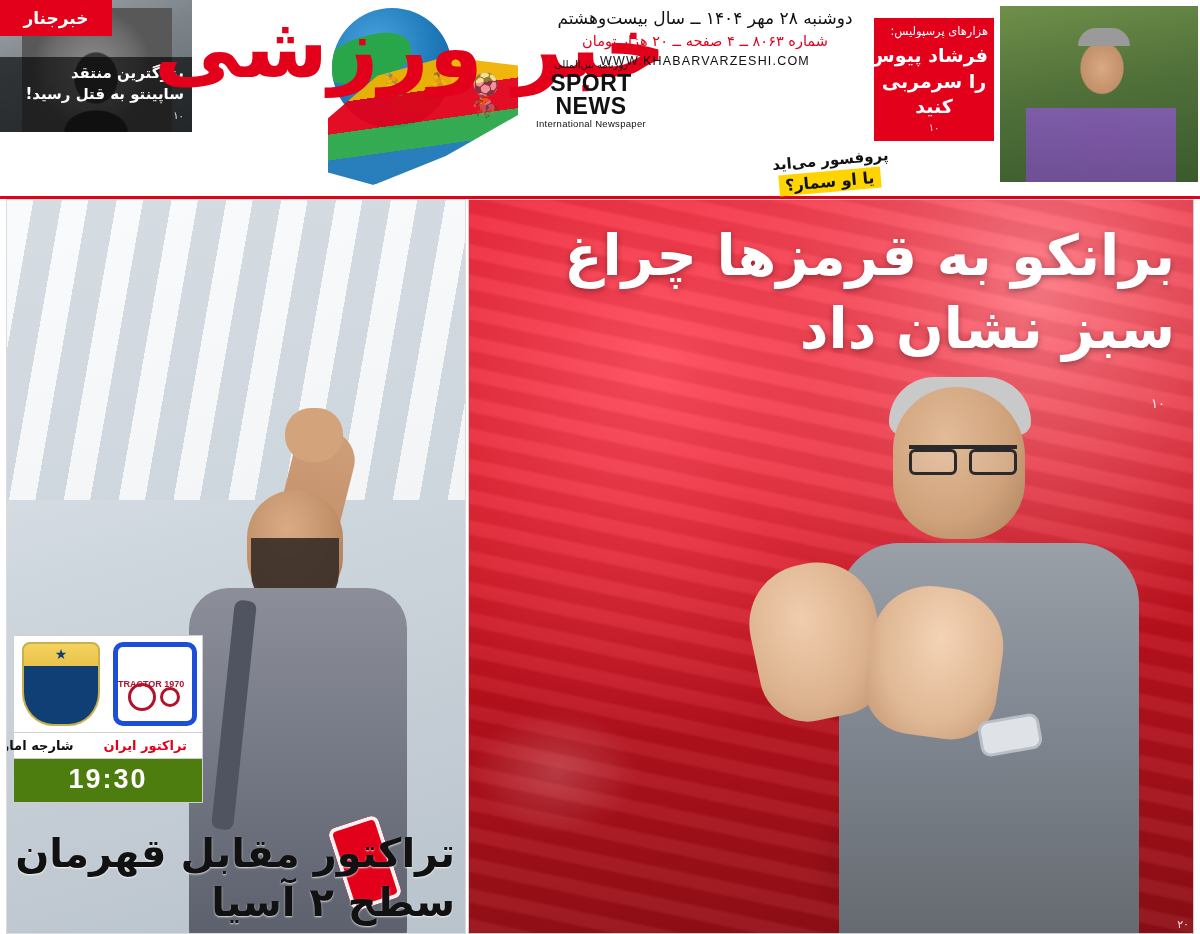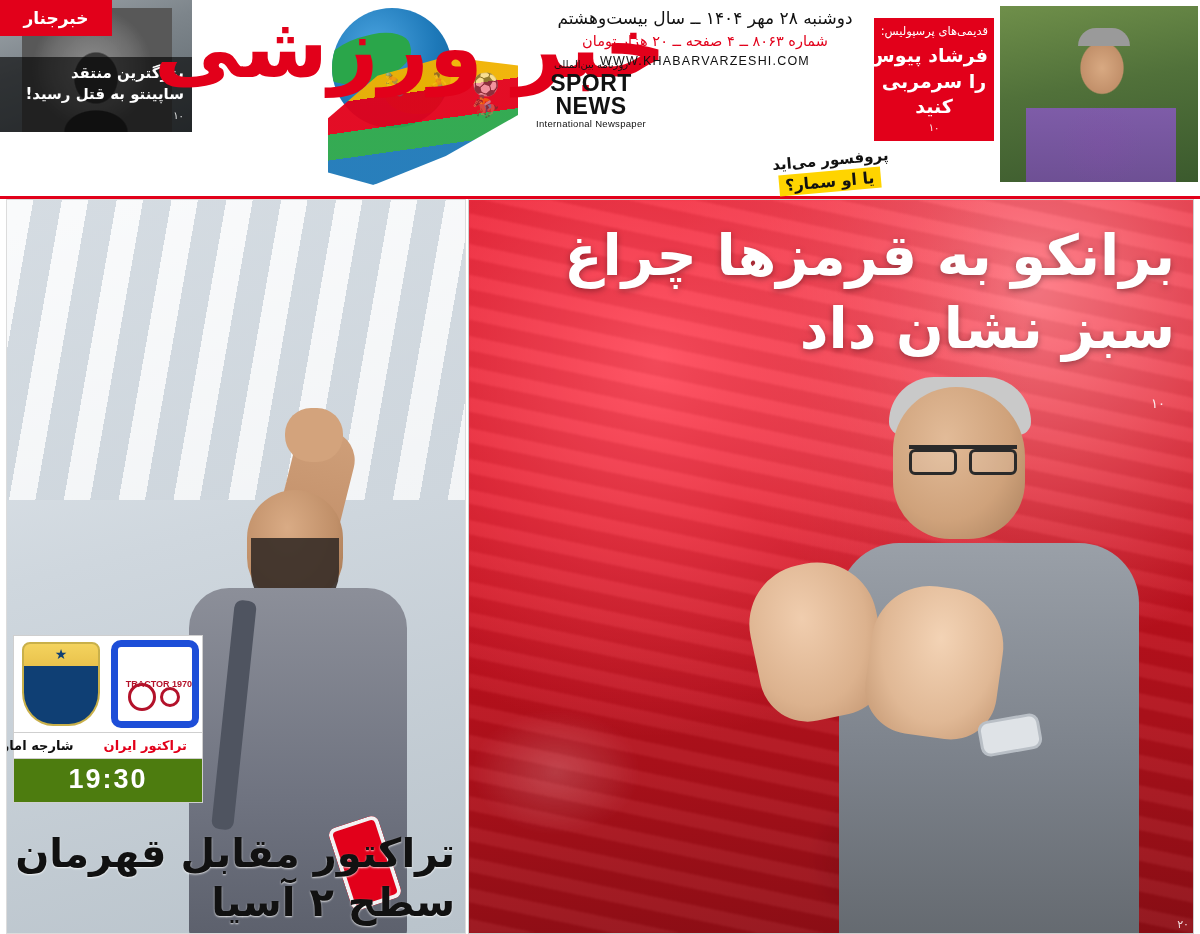--- a/index.html
+++ b/index.html
@@ -385,25 +385,25 @@
   .sc-logo {
     width: 50%;
     display: flex;
     align-items: center;
     justify-content: center;
   }
   .sc-logo .tractor-badge {
     width: 74px; height: 74px;
     border-radius: 10px;
     background: #ffffff;
-    border: 7px solid #1d4ed8;
+    border: 5px solid #1d4ed8;
     position: relative;
     display: flex;
     align-items: center;
-    justify-content: flex-start;
+    justify-content: flex-end;
     color: #b3122a;
     font-size: 9px;
     font-weight: bold;
     font-family: "Liberation Sans", sans-serif;
   }
   .sc-logo .tractor-badge .wheel {
     position: absolute;
     left: 10px; bottom: 10px;
     width: 22px; height: 22px;
     border: 3px solid #b3122a;
@@ -620,21 +620,21 @@
       </div>
     </div>
 
     <div class="mh-info">
       <div class="row1">دوشنبه ۲۸ مهر ۱۴۰۴ ــ سال بیست‌وهشتم</div>
       <div class="row2">شماره ۸۰۶۳ ــ ۴ صفحه ــ ۲۰ هزار تومان</div>
       <div class="row3">WWW.KHABARVARZESHI.COM</div>
     </div>
 
     <div class="mh-redbox">
-      <div class="kicker">قدیمی‌های پرسپولیس:</div>
+      <div class="kicker">هزار‌های پرسپولیس:</div>
       <div class="hl">فرشاد پیوس</div>
       <div class="hl">را سرمربی</div>
       <div class="hl">کنید</div>
       <div class="pg">۱۰</div>
     </div>
 
     <div class="mh-right-photo">
       <div class="man"></div>
     </div>
 

